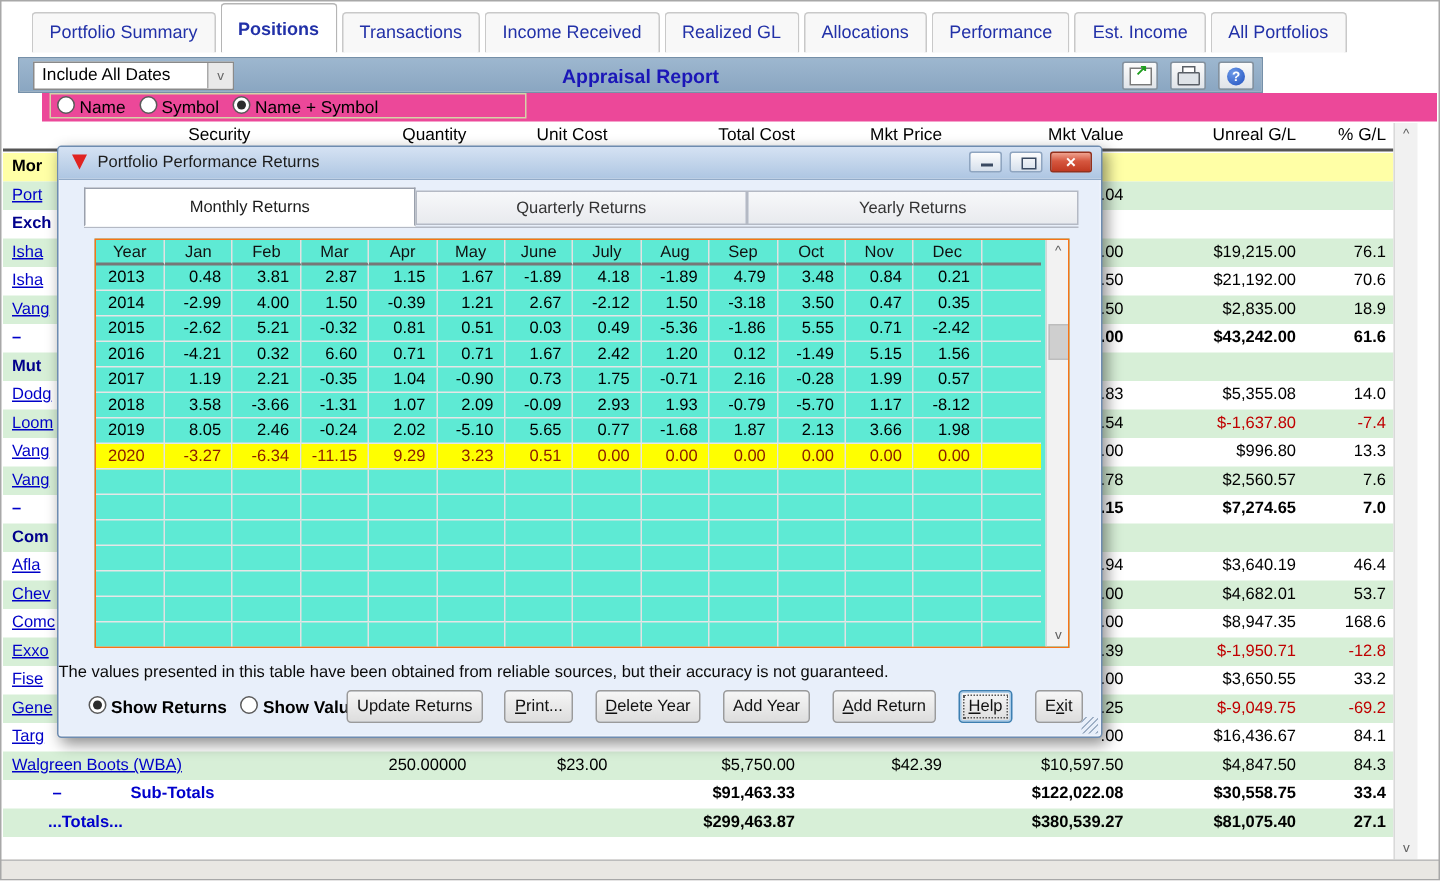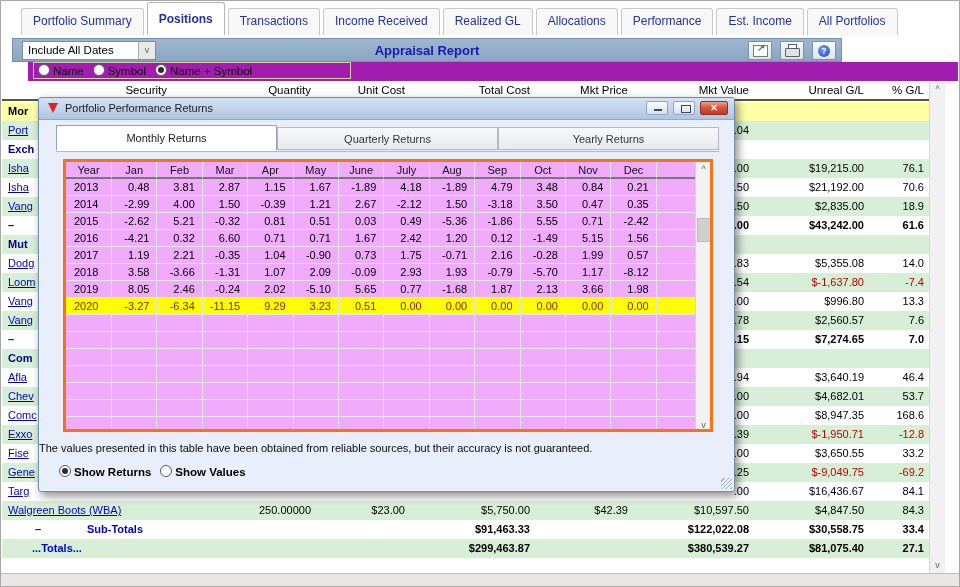--- a/index.html
+++ b/index.html
@@ -33,21 +33,21 @@
         background:linear-gradient(#fbfbfb,#dfe3e8);border:1px solid #84919e;border-radius:2px;box-sizing:border-box}
   .ic-export{position:absolute;left:4px;top:3px;width:13px;height:10px;background:#fff;border:1px solid #7a7a7a}
   .ic-export-arrow{position:absolute;left:8px;top:1px;font-size:10px;line-height:10px;color:#1f9e1f;font-weight:bold}
   .ic-print-body{position:absolute;left:4px;top:6px;width:13px;height:7px;background:#dfe3e8;border:1px solid #5a5f66;border-radius:1px}
   .ic-print-paper{position:absolute;left:7px;top:2px;width:7px;height:5px;background:#fff;border:1px solid #5a5f66}
   .ic-help-circle{position:absolute;left:5px;top:3px;width:12px;height:12px;border-radius:50%;
         background:radial-gradient(circle at 35% 30%,#6d9ae8,#1f4fbe);color:#fff;font-size:9px;font-weight:bold;
         text-align:center;line-height:12px}
 
   
-  #filter-strip{position:absolute;left:28px;top:62px;width:930px;height:19px;background:#a21caf}
+  #filter-strip{position:absolute;left:28px;top:62px;width:930px;height:19px;background:#ec4899}
   #radio-group{position:absolute;left:5px;top:0;height:17px;width:318px;border:1px solid #d6d2a8;
         padding:1px 4px;box-sizing:border-box;white-space:nowrap}
   .radio-item{margin-right:9px;font-size:11.5px;cursor:default}
   .radio{display:inline-block;width:10px;height:10px;border-radius:50%;border:1px solid #5a5a5a;
         background:#fff;vertical-align:-1px;margin-right:3px;position:relative}
   .radio.checked::after{content:"";position:absolute;left:2px;top:2px;width:6px;height:6px;border-radius:50%;background:#2c2c2c}
 
   
   #report{position:absolute;left:2px;top:82px;width:927px;height:491px;background:#fff}
   #report-header{position:absolute;left:0;top:0;width:927px;height:19px;border-bottom:2px solid #555;box-sizing:border-box}
@@ -92,22 +92,22 @@
         text-align:center;color:#3a4a62;font-size:9px;line-height:12px}
   .wbtn.close{width:28px;background:linear-gradient(#efa28f,#d6573f 45%,#c13a22);border-color:#93311d;color:#fff;font-weight:bold}
   .wbtn .mini-bar{position:absolute;left:7px;bottom:3px;width:8px;height:2px;background:#3a4a62}
   .wbtn .maxi-box{position:absolute;left:7px;top:3px;width:8px;height:6px;border:1px solid #3a4a62}
 
   #dlg-tabs{position:absolute;left:17px;top:27px;width:663px;height:26px;border-bottom:1px solid #b4b9c4}
   .dtab{position:absolute;top:2px;height:23px;box-sizing:border-box;background:linear-gradient(#f7f8fa,#e8eaee);
         border:1px solid #b4b9c4;text-align:center;font-size:11px;color:#333;line-height:22px}
   .dtab.active{top:0;height:26px;background:#fff;border-color:#9aa0ac;border-bottom:1px solid #fff;line-height:25px;color:#1c1c1c;z-index:2}
 
-  #dlg-table{position:absolute;left:24px;top:61px;width:650px;height:273px;background:#f0abfc;
-        border:3px solid #f97316;box-sizing:border-box;overflow:hidden}
+  #dlg-table{position:absolute;left:24px;top:61px;width:650px;height:273px;background:#5eead4;
+        border:1px solid #f97316;box-sizing:border-box;overflow:hidden}
   .drow{display:flex;height:17px}
   .dcell{box-sizing:border-box;border-right:1px solid #e2e2e2;border-bottom:1px solid #e6e6e6;
         font-size:11px;padding-top:2px;height:17px}
   .dcell.year{width:46px;padding-left:8px}
   .dcell.mon{width:45.4px;text-align:right;padding-right:7px}
   .dcell.fill{width:39px;border-right:none}
   .drow.dhead .dcell{border-bottom:2px solid #777;text-align:center;padding-left:0;padding-right:0;color:#111}
   .drow.hl .dcell{background:#ffff00;color:#8b1c00}
   #dlg-table-scroll{position:absolute;right:0;top:0;width:15px;height:271px;background:#f2f2f2;border-left:1px solid #d5d5d5;box-sizing:border-box}
   #dlg-thumb{position:absolute;left:1px;top:56px;width:12px;height:22px;background:#cfcfcf;border:1px solid #bdbdbd}
@@ -592,17 +592,26 @@
       <span class="sb-arrow" style="top:0">^</span>
       <span class="sb-arrow" style="bottom:0">v</span>
       <span id="dlg-thumb"></span>
     </div>
   </div>
 
   <div id="dlg-note">The values presented in this table have been obtained from reliable sources, but their accuracy is not guaranteed.</div>
 
   <div id="dlg-controls">
     <span id="dlg-radios"><span class="radio-item"><span class="radio checked"></span><span>Show Returns</span></span><span class="radio-item"><span class="radio"></span><span>Show Values</span></span></span>
+    <span id="dlg-buttons">
+        <button class="dbtn">Update Returns</button>
+        <button class="dbtn"><u>P</u>rint...</button>
+        <button class="dbtn"><u>D</u>elete Year</button>
+        <button class="dbtn">Add Year</button>
+        <button class="dbtn"><u>A</u>dd Return</button>
+        <button class="dbtn focused"><u>H</u>elp</button>
+        <button class="dbtn">E<u>x</u>it</button>
+      </span>
   </div>
   <div id="dlg-grip"></div>
 </div>
 
 <div class="frame"></div>
 
 </body></html>

